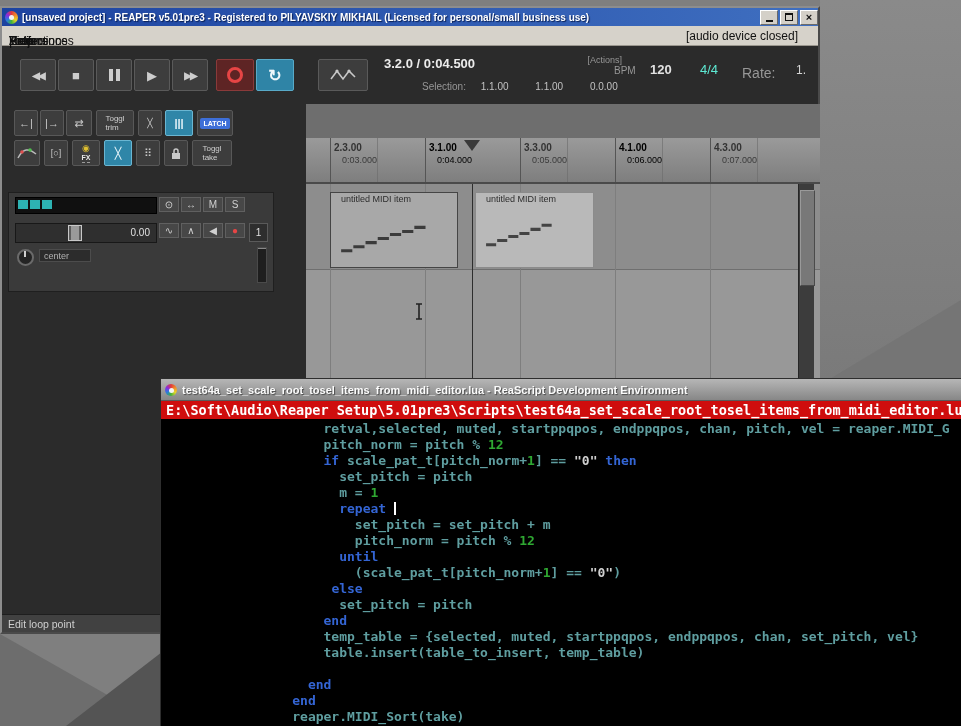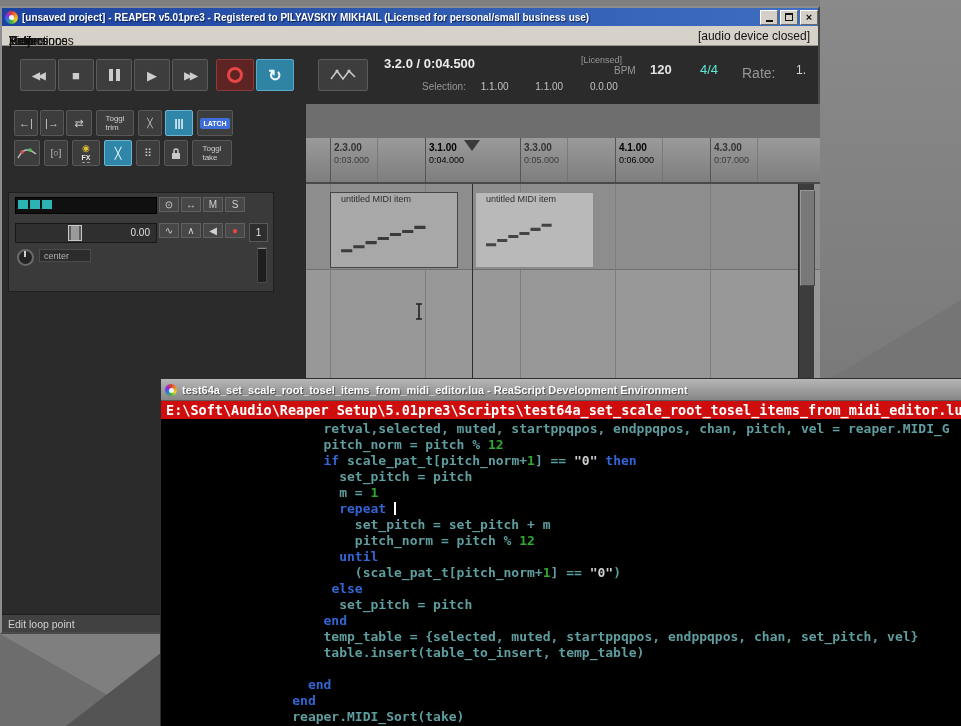--- a/index.html
+++ b/index.html
@@ -33,21 +33,21 @@
               border-right-color:#4a4a4a;border-bottom-color:#4a4a4a;box-sizing:border-box;z-index:10;}
   .r-title{left:0;top:0;width:816px;height:18px;
            background:linear-gradient(to right,#1d43a0,#3f6fc0);
            display:flex;align-items:center;gap:4px;padding-left:3px;box-sizing:border-box;}
   .r-title .ttext{color:#fff;font-size:10px;font-weight:bold;white-space:nowrap;overflow:hidden;
                   text-shadow:1px 1px 1px #0a1f52;flex:1;}
   .r-menu{left:0;top:18px;width:816px;height:20px;background:#d6d2ca;border-bottom:1px solid #9a968e;
           font-size:12px;color:#111;display:flex;align-items:center;box-sizing:border-box;}
   .mitem{padding:0 7px;white-space:nowrap;}
   .mitem.gap{margin-left:10px;}
-  .menu-right{margin-left:auto;padding-right:8px;white-space:nowrap;}
+  .menu-right{margin-left:auto;padding-right:20px;white-space:nowrap;}
 
   
   .r-transport{left:0;top:39px;width:816px;height:60px;background:#2b2b2b;border-bottom:1px solid #161616;}
   .tbtn{position:absolute;top:12px;width:34px;height:30px;background:#3d3d3d;border:1px solid #5a5a5a;
         border-radius:2px;color:#cdcdcd;display:flex;align-items:center;justify-content:center;font-size:13px;}
   .tbtn .dbl{letter-spacing:-2px;font-size:10px;font-weight:bold;}
   .pbar{display:inline-block;width:4px;height:12px;background:#cdcdcd;margin:0 1.5px;}
   .tbtn.rec{background:#5e2424;border-color:#8a3a3a;}
   .recring{width:10px;height:10px;border:3px solid #e64545;border-radius:50%;}
   .tbtn.loop{background:#2f84a6;border-color:#58aac8;color:#eef7fb;font-size:16px;font-weight:bold;}
@@ -91,21 +91,21 @@
   .minislider{position:absolute;left:248px;top:54px;width:8px;height:34px;background:#1e1e1e;border:1px solid #4a4a4a;
               box-shadow:inset 0 8px 0 -7px #888,inset 0 16px 0 -15px #888,inset 0 24px 0 -23px #888;}
 
   
   .arrange{left:304px;top:96px;width:514px;height:510px;background:#f97316;}
   .a-strip{position:absolute;left:0;top:0;width:514px;height:34px;background:#6e6e6e;border-bottom:1px solid #565656;}
   .ruler{position:absolute;left:0;top:34px;width:514px;height:46px;
          background:linear-gradient(#9a9a9a,#7e7e7e);border-bottom:2px solid #4a4a4a;box-sizing:border-box;}
   .rmark{position:absolute;top:0;height:100%;border-left:1px solid #555;padding-left:3px;}
   .rbeat{font-size:10px;color:#333;font-weight:bold;margin-top:4px;white-space:nowrap;}
-  .rtime{font-size:9px;color:#3a3a3a;margin-top:2px;white-space:nowrap;}
+  .rtime{font-size:9px;color:#3a3a3a;margin-top:2px;white-space:nowrap;margin-left:8px;}
   .rmark.strong .rbeat,.rmark.strong .rtime{color:#000;}
   .mtick{position:absolute;top:0;height:100%;width:1px;background:#6b6b6b;opacity:.6;}
   .playhead{position:absolute;top:2px;width:0;height:0;border-left:8px solid transparent;
             border-right:8px solid transparent;border-top:11px solid #3a3a3a;}
   .lane{position:absolute;left:0;top:80px;width:514px;height:430px;background:#989898;}
   .trackrow{position:absolute;left:0;top:0;width:514px;height:85px;background:#8d8d8d;border-bottom:1px solid #6f6f6f;}
   .lgrid{position:absolute;top:0;height:100%;width:1px;background:#7e7e7e;}
   .editcursor{position:absolute;left:166px;top:0;width:1px;height:100%;background:#2e2e2e;z-index:3;}
   .mitem{position:absolute;top:8px;height:76px;box-sizing:border-box;z-index:2;}
   .mitem.sel{left:24px;width:128px;background:#a8a8a8;border:1px solid #454545;}
@@ -207,21 +207,21 @@
       <div class="tbtn" style="left:316px;width:48px">
         <svg width="26" height="14" viewBox="0 0 26 14">
           <polyline points="1,11 7,3 13,11 19,3 25,9" fill="none" stroke="#c8c8c8" stroke-width="1.6"></polyline>
           <circle cx="7" cy="3" r="1.6" fill="#c8c8c8"></circle>
             <circle cx="19" cy="3" r="1.6" fill="#c8c8c8"></circle>
         </svg>
       </div>
 
       <div class="tdisp">
         <div class="tpos">3.2.0 / 0:04.500</div>
-        <div class="tstopped">[Licensed]</div>
+        <div class="tstopped">[Actions]</div>
         <div class="tselrow">
           <span class="lab">Selection:</span>
           <span class="v">1.1.00</span>
           <span class="v">1.1.00</span>
           <span class="v">0.0.00</span>
         </div>
       </div>
       <div class="tbpm">BPM</div>
       <div class="tbpmv">120</div>
       <div class="tsig">4/4</div>

